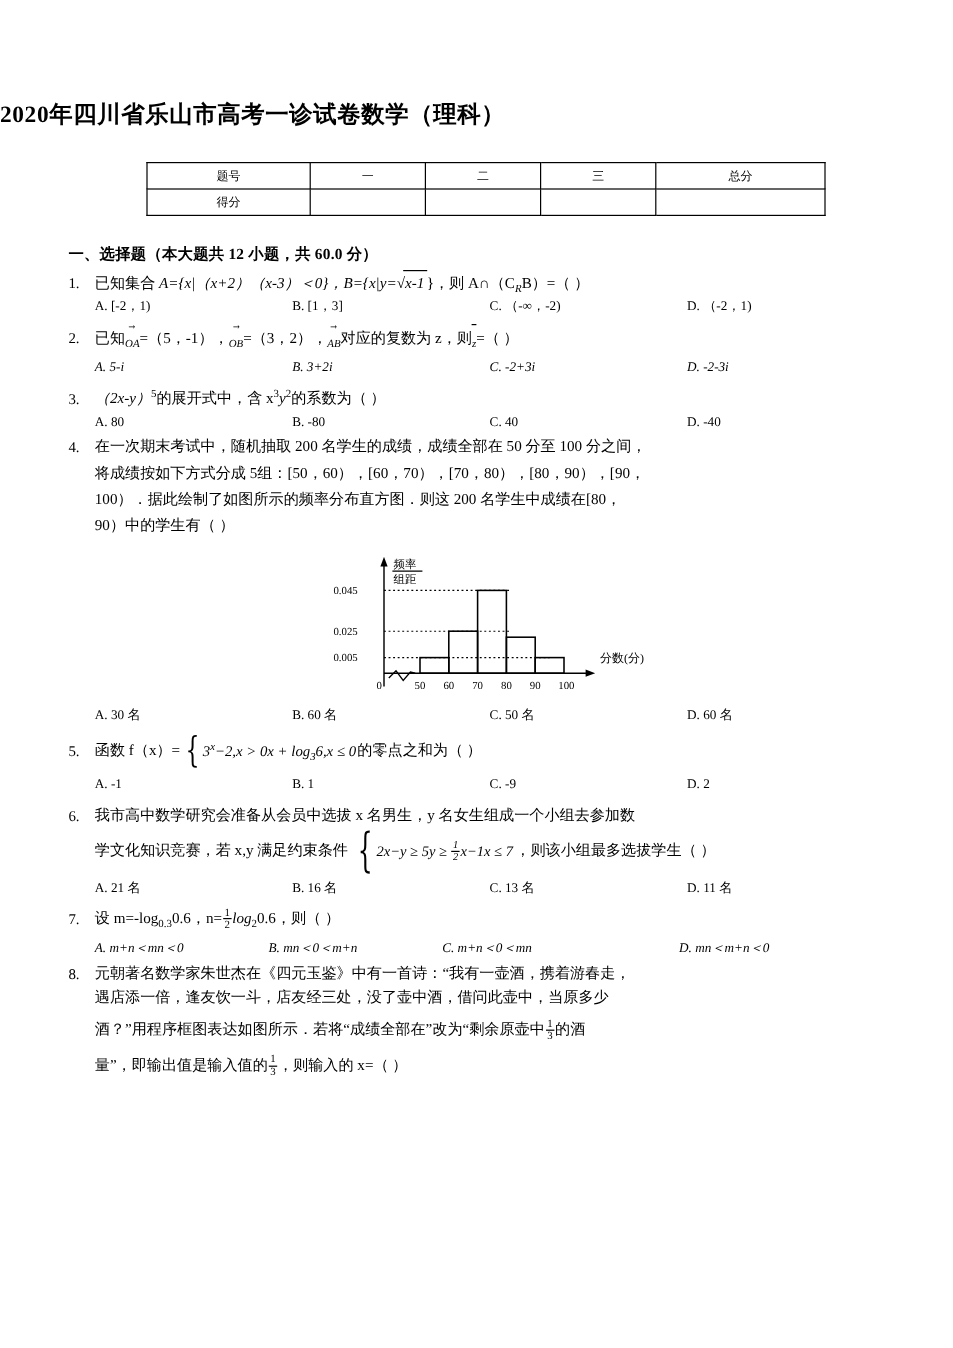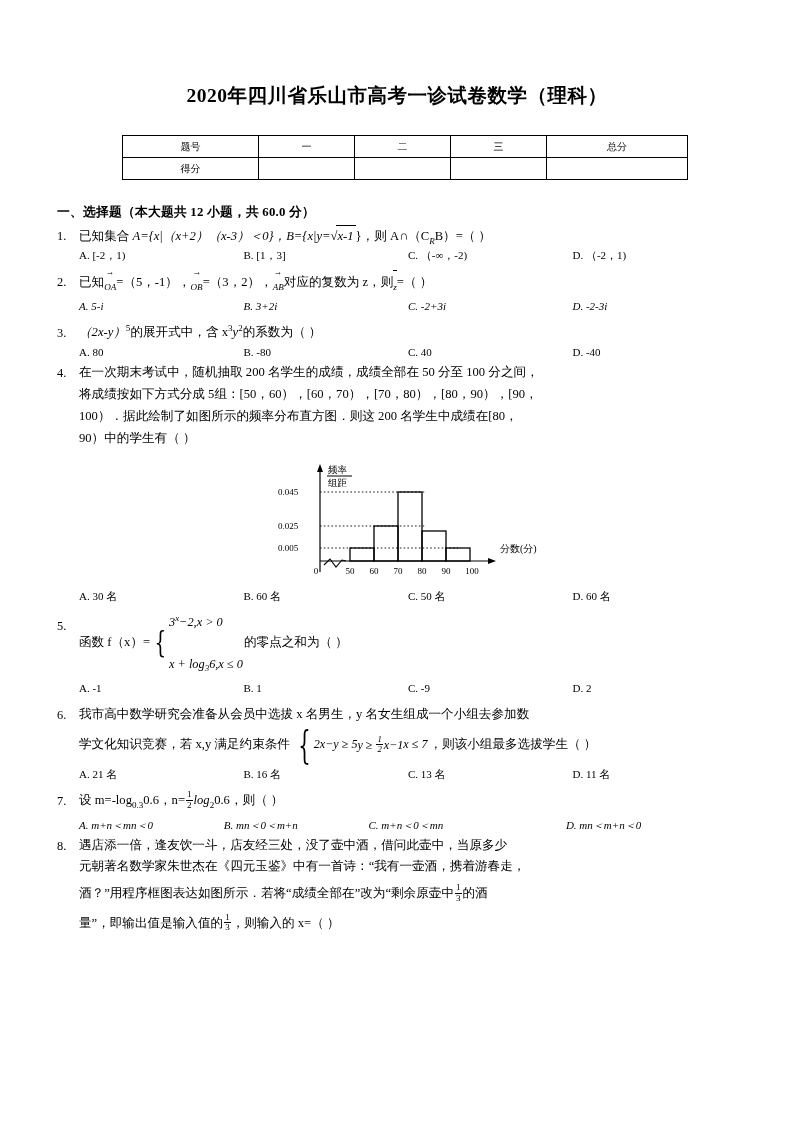--- a/index.html
+++ b/index.html
@@ -18,21 +18,21 @@
   .page {
     width: 794px;
     height: 1123px;
     box-sizing: border-box;
     padding: 0;
     position: relative;
   }
 
   
   .doc-title {
-    text-align: center;
+    text-align: left;
     font-size: 19.5px;
     font-weight: bold;
     letter-spacing: 0.5px;
     margin: 0;
     padding-top: 82px;
     font-family: "Liberation Serif", "DejaVu Serif", serif;
   }
 
   
   .score-table-wrap {
@@ -165,26 +165,24 @@
   }
   .piece .brace {
     font-size: 2.35em;
     line-height: 0.72;
     font-family: "DejaVu Serif", serif;
     transform: scaleX(0.62);
     margin-right: -2px;
   }
   .piece .rows {
     display: flex;
-    flex-direction: column;
     font-size: 0.98em;
     line-height: 1.16;
     font-style: italic;
     padding-left: 1px;
-    gap: 28px;
   }
   
   .sys {
     display: inline-flex;
     align-items: center;
     vertical-align: middle;
     margin: 0 2px;
   }
   .sys .brace {
     font-size: 3.1em;
@@ -404,22 +402,22 @@
           <span class="ch it">B. mn＜0＜m+n</span>
           <span class="ch it">C. m+n＜0＜mn</span>
           <span class="ch it">D. mn＜m+n＜0</span>
         </div>
       </div>
     </div>
 
     <div class="q">
       <div class="q-num">8.</div>
       <div class="q-body">
+        <div class="q-text">元朝著名数学家朱世杰在《四元玉鉴》中有一首诗：“我有一壶酒，携着游春走，</div>
         <div class="q-text">遇店添一倍，逢友饮一斗，店友经三处，没了壶中酒，借问此壶中，当原多少</div>
-        <div class="q-text">元朝著名数学家朱世杰在《四元玉鉴》中有一首诗：“我有一壶酒，携着游春走，</div>
         <div class="q-text" style="margin-top:7px;">
           <span>酒？”用程序框图表达如图所示．若将“成绩全部在”改为“剩余原壶中</span><span class="frac"><span class="num">1</span><span class="den">3</span></span><span>的酒</span>
         </div>
         <div class="q-text" style="margin-top:9px;">
           <span>量”，即输出值是输入值的</span><span class="frac"><span class="num">1</span><span class="den">3</span></span><span>，则输入的 x=（    ）</span>
         </div>
       </div>
     </div>
 
   </div>

